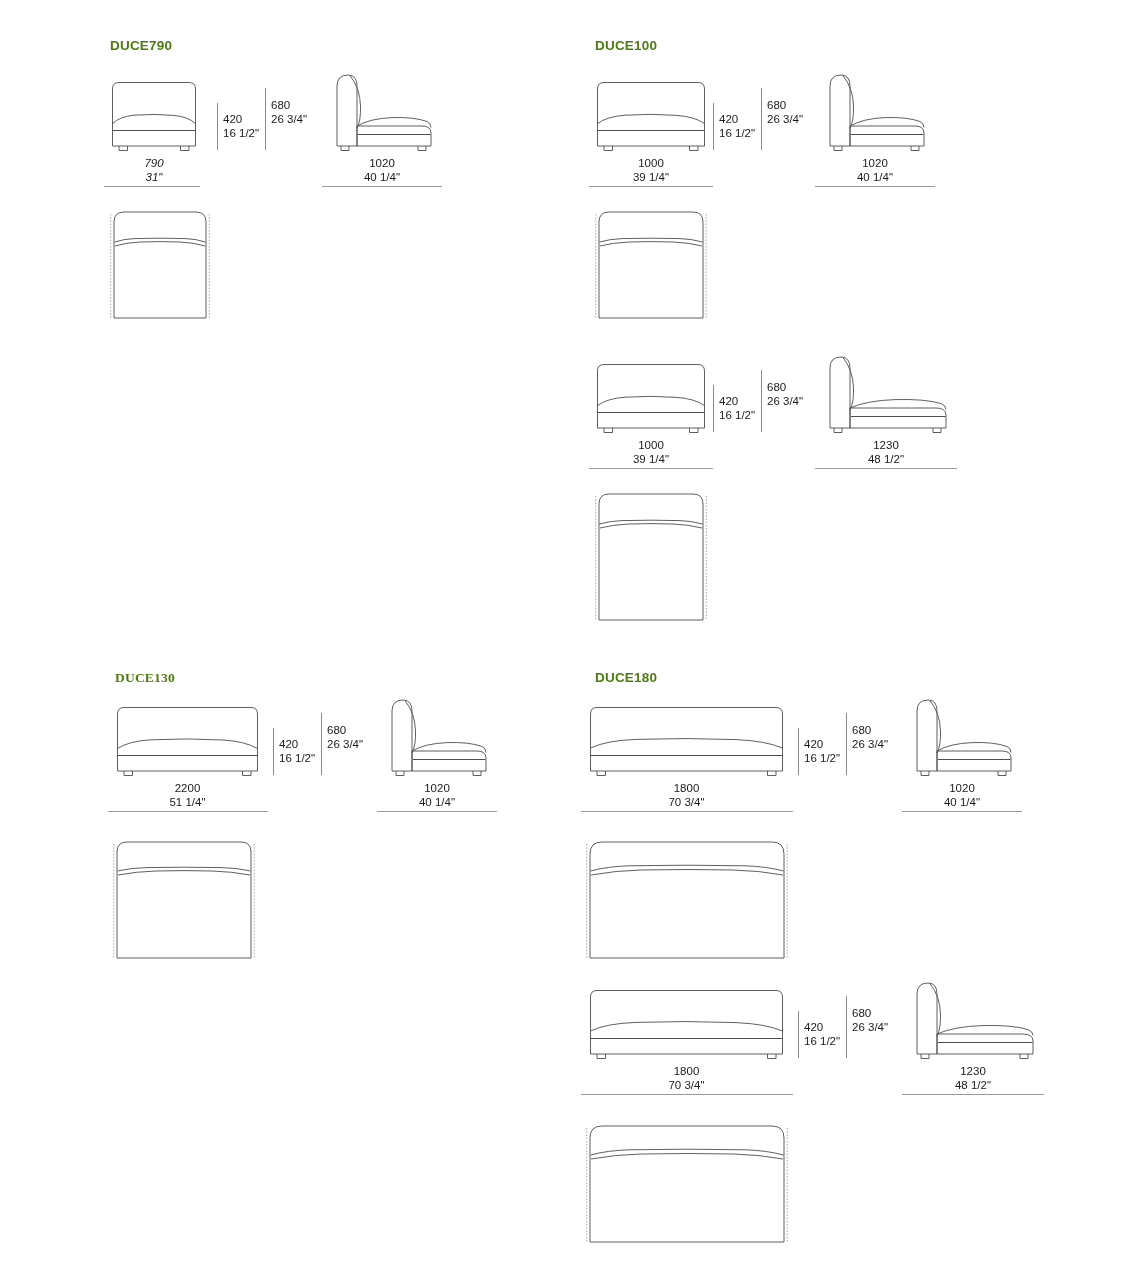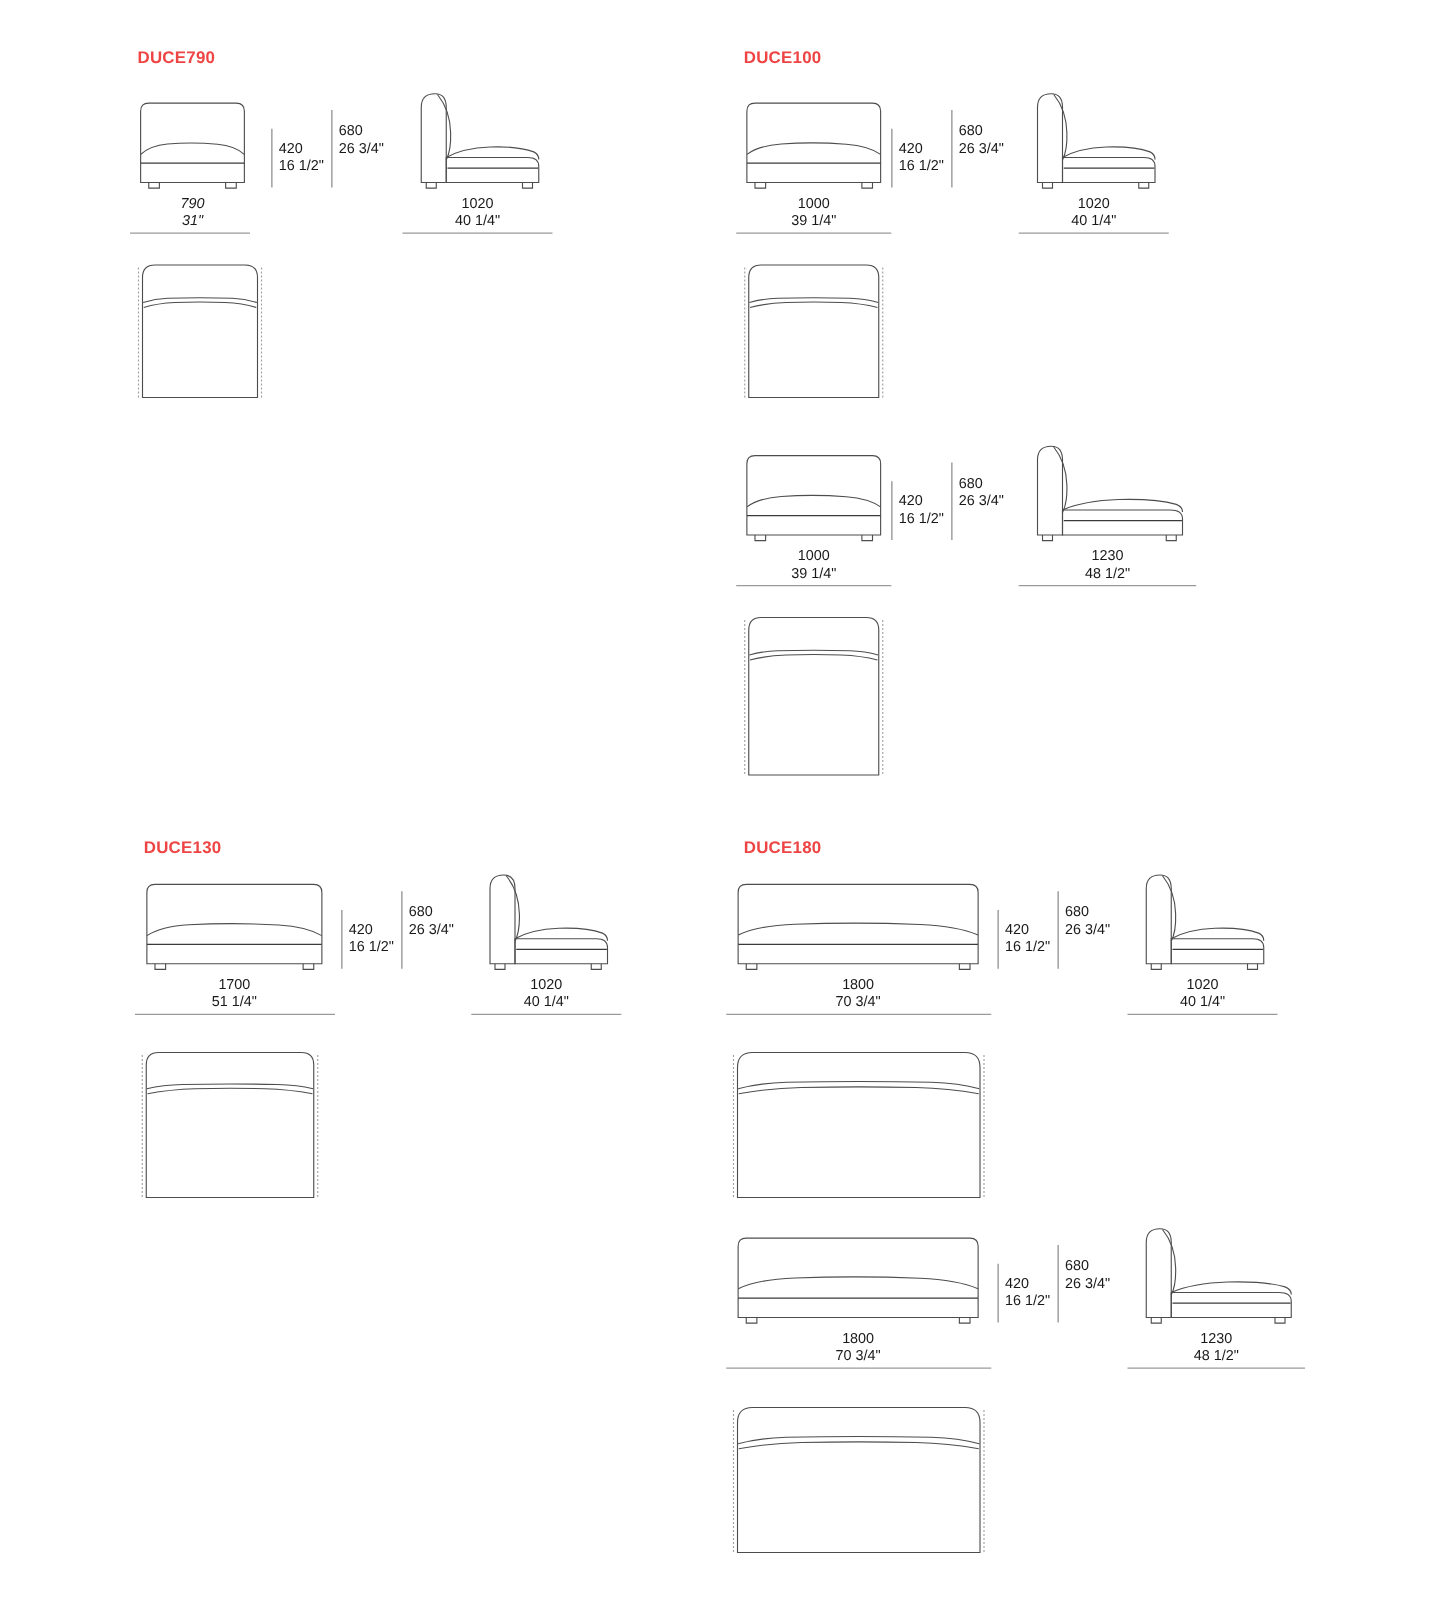--- a/index.html
+++ b/index.html
@@ -25,21 +25,21 @@
   
   .product-block {
     position: absolute;
   }
 
   .product-title {
     position: absolute;
     font-size: 13.5px;
     font-weight: bold;
     letter-spacing: 0.2px;
-    color: #ef4444;
+    color: #4d7c0f;
     white-space: nowrap;
   }
 
   
   .view {
     position: absolute;
   }
   .view svg {
     display: block;
     overflow: visible;
@@ -275,21 +275,21 @@
         <g stroke="#a0a0a0" stroke-width="0.9" stroke-dasharray="1.6 1.6">
           <line x1="10.8" y1="6" x2="10.8" y2="130"></line>
           <line x1="121.2" y1="6" x2="121.2" y2="130"></line>
         </g>
       </svg>
     </div>
   </div>
 
   <div class="product-block" style="left:0;top:0;">
 
-    <div class="product-title" style="left:115px;top:670px;">DUCE130</div>
+    <div class="product-title" style="left:115px;top:670px;font-family:Liberation Serif, serif;">DUCE130</div>
 
     <div class="view" style="left:115px;top:705px;">
       <svg width="145" height="72" viewBox="0 0 145 72">
         <g fill="none" stroke="#4d4d4d" stroke-width="0.9">
           <path d="M2.5 66 L2.5 9 Q2.5 2.5 9 2.5 L136 2.5 Q142.5 2.5 142.5 9 L142.5 66 Z"></path>
           <path d="M2.6 43.5 Q14 36 36 34.8 Q72 33 108 35 Q130 36.3 142.4 43.5"></path>
           <path d="M2.6 50.5 L142.4 50.5" stroke="#3a3a3a"></path>
           <path d="M9 66 L9 70.5 L17.5 70.5 L17.5 66"></path>
           <path d="M127.5 66 L127.5 70.5 L136 70.5 L136 66"></path>
         </g>
@@ -302,21 +302,21 @@
       <span class="v2">16 1/2"</span>
     </div>
 
     <div class="vrule" style="left:321px;top:713px;height:62px;"></div>
     <div class="dim" style="left:327px;top:724px;">
       <span>680</span>
       <span class="v2">26 3/4"</span>
     </div>
 
     <div class="dim h" style="left:115px;top:782px;width:145px;">
-      <span>1700</span>
+      <span>2200</span>
       <span class="v2">51 1/4"</span>
     </div>
     <div class="hrule" style="left:108px;top:811px;width:160px;"></div>
 
     <div class="view" style="left:385px;top:697px;">
       <svg width="104" height="80" viewBox="0 0 104 80">
         <g fill="none" stroke="#4d4d4d" stroke-width="0.9">
           <path d="M7 74 L7 14 Q7 3 18 3 Q27 3 27 14 L27 74 Z"></path>
           <path d="M20 3.6 Q30 16 30.5 34 Q31 48 27 56"></path>
           <path d="M27 54 L92 54 Q101 54 101 61 L101 74 L27 74 Z"></path>

